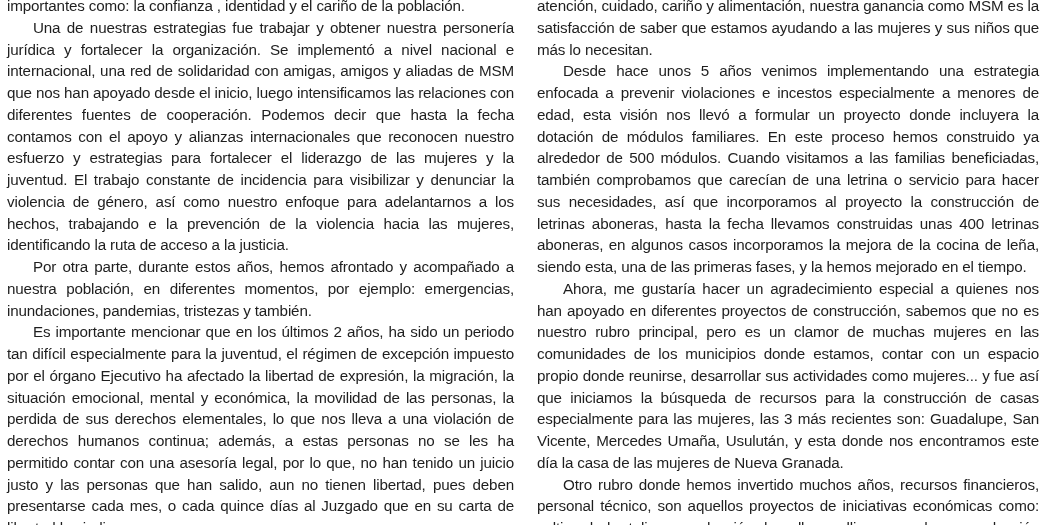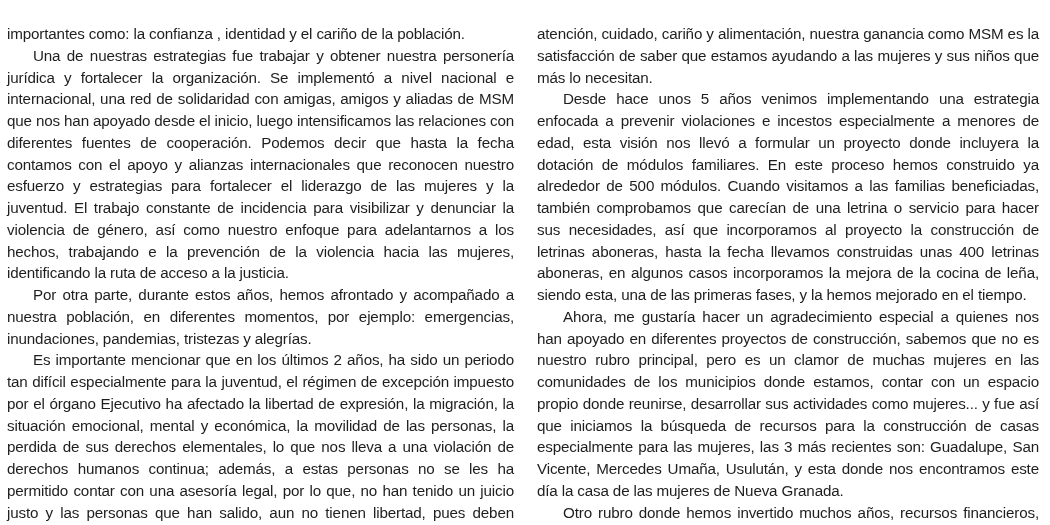--- a/index.html
+++ b/index.html
@@ -1,21 +1,20 @@
 <!DOCTYPE html>
 <html><head>
 <meta charset="utf-8">
 <style>
   html, body { margin: 0; padding: 0; background: #ffffff; }
   body { width: 1050px; height: 525px; overflow: hidden; position: relative; }
   .page {
     position: absolute; inset: 0;
     font-family: "Liberation Sans", "DejaVu Sans", sans-serif;
     color: #1e1e1e;
-    margin-top: 28px;
   }
   .col {
     position: absolute;
     top: -5px;
     font-size: 15.2px;
     line-height: 21.75px;
     text-align: justify;
     letter-spacing: -0.15px;
     word-spacing: 0px;
   }
@@ -24,21 +23,21 @@
   .col p { margin: 0; text-indent: 26px; }
   .col p.cont { text-indent: 0; }
 </style>
 </head>
 <body>
 
 <div class="page">
   <div class="col left">
     <p class="cont">importantes como: la confianza , identidad y el cariño de la población.</p>
     <p>Una de nuestras estrategias fue trabajar y obtener nuestra personería jurídica y fortalecer la organización. Se implementó a nivel nacional e internacional, una red de solidaridad con amigas, amigos y aliadas de MSM que nos han apoyado desde el inicio, luego intensificamos las relaciones con diferentes fuentes de cooperación. Podemos decir que hasta la fecha contamos con el apoyo y alianzas internacionales que reconocen nuestro esfuerzo y estrategias para fortalecer el liderazgo de las mujeres y la juventud. El trabajo constante de incidencia para visibilizar y denunciar la violencia de género, así como nuestro enfoque para adelantarnos a los hechos, trabajando e la prevención de la violencia hacia las mujeres, identificando la ruta de acceso a la justicia.</p>
-    <p>Por otra parte, durante estos años, hemos afrontado y acompañado a nuestra población, en diferentes momentos, por ejemplo: emergencias, inundaciones, pandemias, tristezas y alegrías.</p>
+    <p>Por otra parte, durante estos años, hemos afrontado y acompañado a nuestra población, en diferentes momentos, por ejemplo: emergencias, inundaciones, pandemias, tristezas y también.</p>
     <p>Es importante mencionar que en los últimos 2 años, ha sido un periodo tan difícil especialmente para la juventud, el régimen de excepción impuesto por el órgano Ejecutivo ha afectado la libertad de expresión, la migración, la situación emocional, mental y económica, la  movilidad de las personas, la perdida de sus derechos elementales, lo que nos lleva a una violación de derechos humanos continua; además, a estas personas no se les ha permitido contar con una asesoría legal, por lo que, no han tenido un juicio justo y las personas que han salido, aun no tienen libertad, pues deben presentarse cada mes, o cada quince días al Juzgado que en su carta de libertad les indican.</p>
 
   </div>
 
   <div class="col right">
     <p class="cont">atención, cuidado, cariño y alimentación, nuestra ganancia como MSM es la satisfacción de saber que estamos ayudando a las mujeres y sus niños que más lo necesitan.</p>
     <p>Desde hace unos 5 años venimos implementando una estrategia enfocada a prevenir violaciones e incestos especialmente a menores de edad, esta visión nos llevó a formular un proyecto donde incluyera la dotación de módulos familiares. En este proceso hemos construido ya alrededor de 500 módulos. Cuando visitamos a las familias beneficiadas, también comprobamos que carecían de una letrina o servicio para hacer sus necesidades, así que incorporamos al proyecto la construcción de letrinas aboneras, hasta la fecha llevamos construidas unas 400 letrinas aboneras, en algunos casos incorporamos la mejora de la cocina de leña, siendo esta, una de las primeras fases, y la hemos mejorado en el tiempo.</p>
     <p>Ahora, me gustaría hacer un agradecimiento especial a quienes nos han apoyado en diferentes proyectos de construcción, sabemos que no es nuestro rubro principal, pero es un clamor de muchas mujeres en las comunidades de los municipios donde estamos, contar con un espacio propio donde reunirse, desarrollar sus actividades como mujeres... y fue así que iniciamos la búsqueda de recursos para la construcción de casas especialmente para las mujeres, las 3 más recientes son: Guadalupe, San Vicente, Mercedes Umaña, Usulután, y esta donde nos encontramos este día la casa de las mujeres de Nueva Granada.</p>
     <p>Otro rubro donde hemos invertido muchos años, recursos financieros, personal técnico, son aquellos proyectos de iniciativas económicas como: cultivo de hortalizas, producción de pollos, gallinas ponedoras, producción de miel, iniciativas agroecológicas, cada iniciativa es manejada por el colectivo de producción que ustedes eligen. Aunque en los últimos años estamos analizando si vale la pena seguir invirtiendo en estos proyectos, pues al inicio el colectivo es integrado por 15 mujeres organizadas que asumen con mucho entusiasmo pero pasado algún tiempo por diferentes razones especialmente personales se van retirando y la iniciativa queda en manos de unas pocas que son como las dueñas de la producción a pesar que todas juntas asumieron un compromiso conjunto por ello valoramos si se debe continuar este tipo de proyectos.</p>
 

